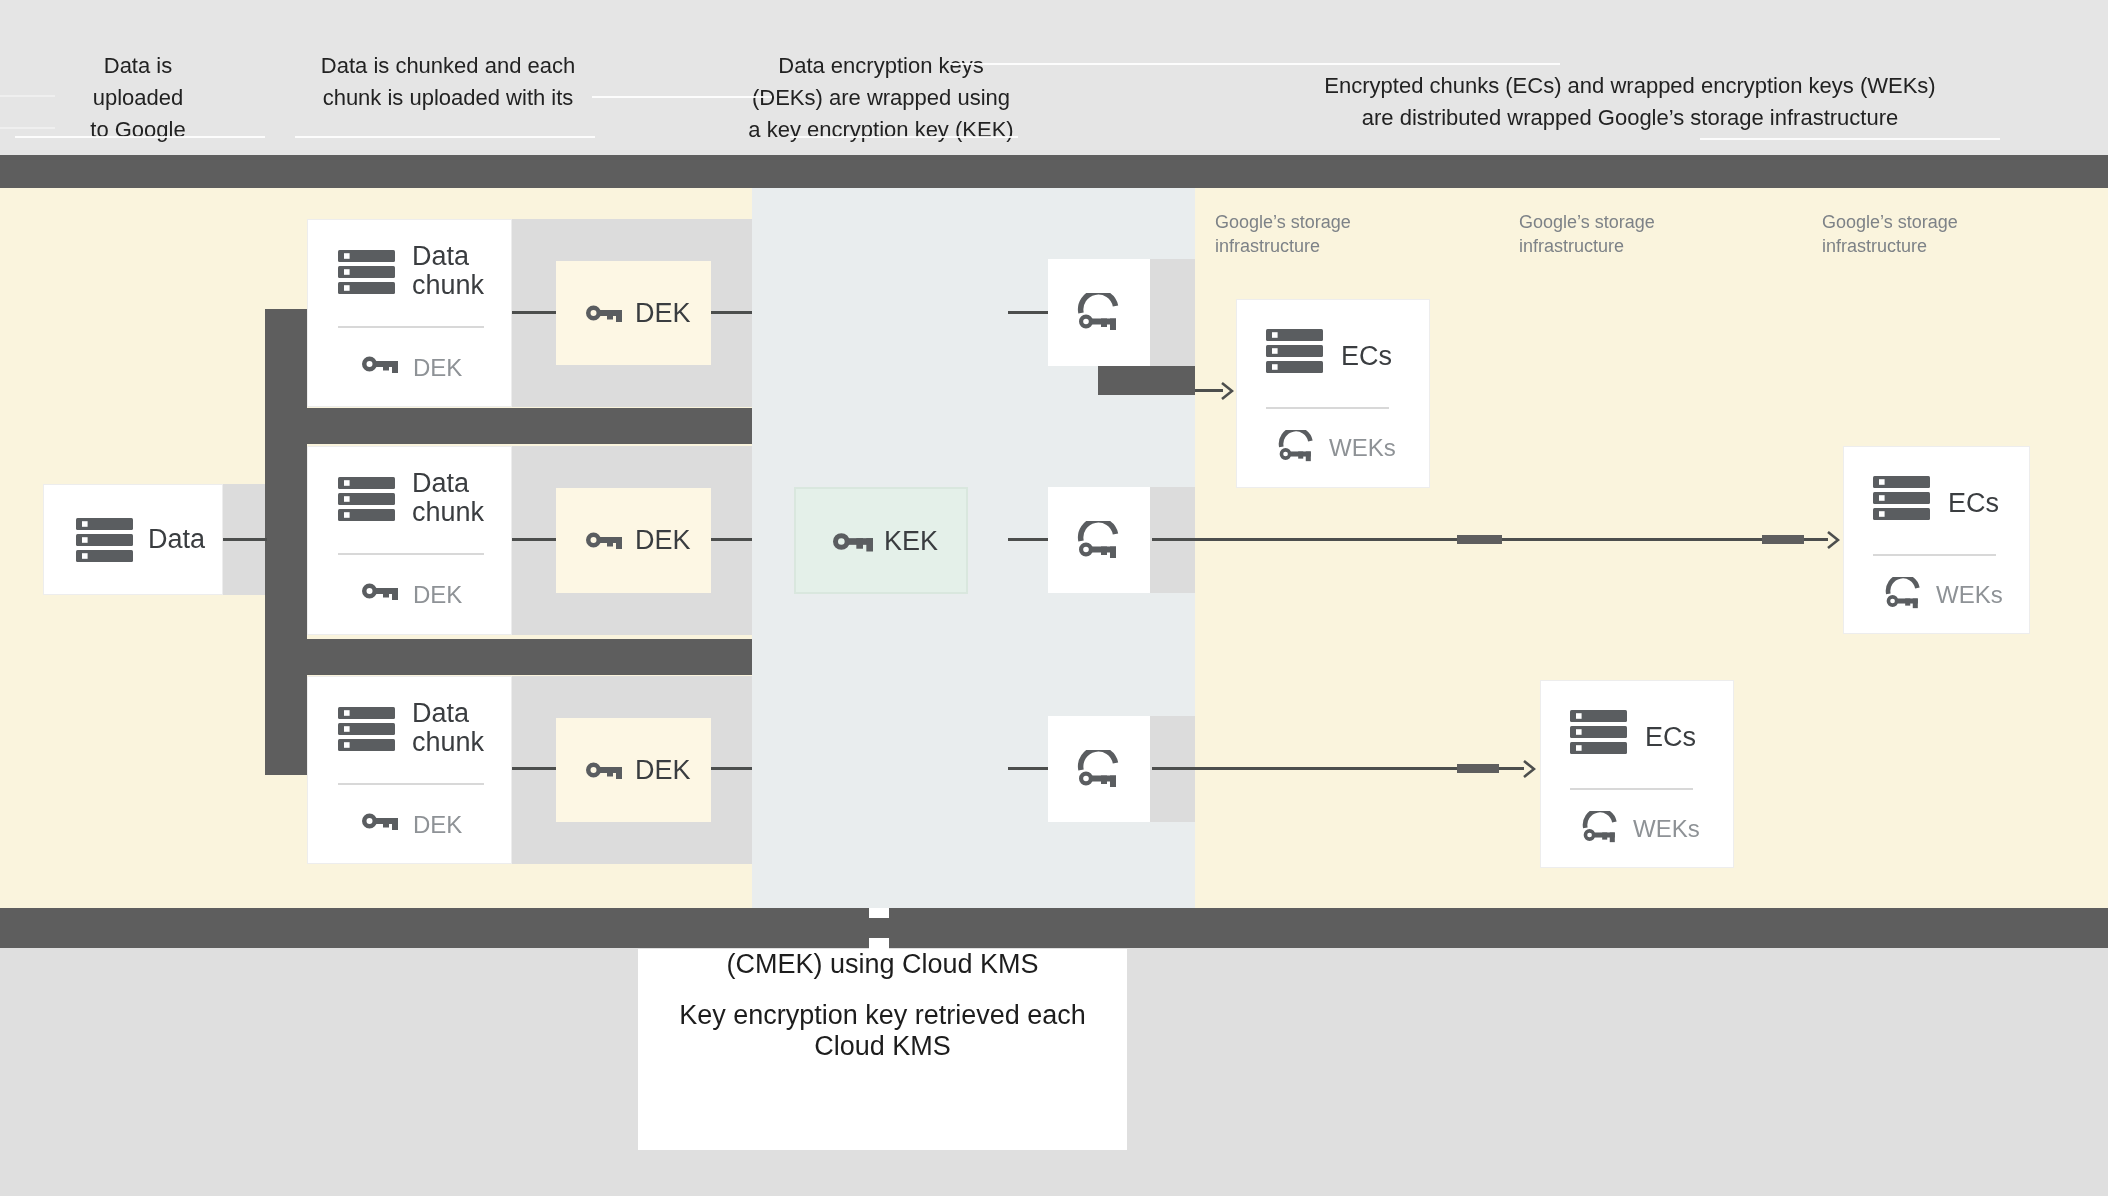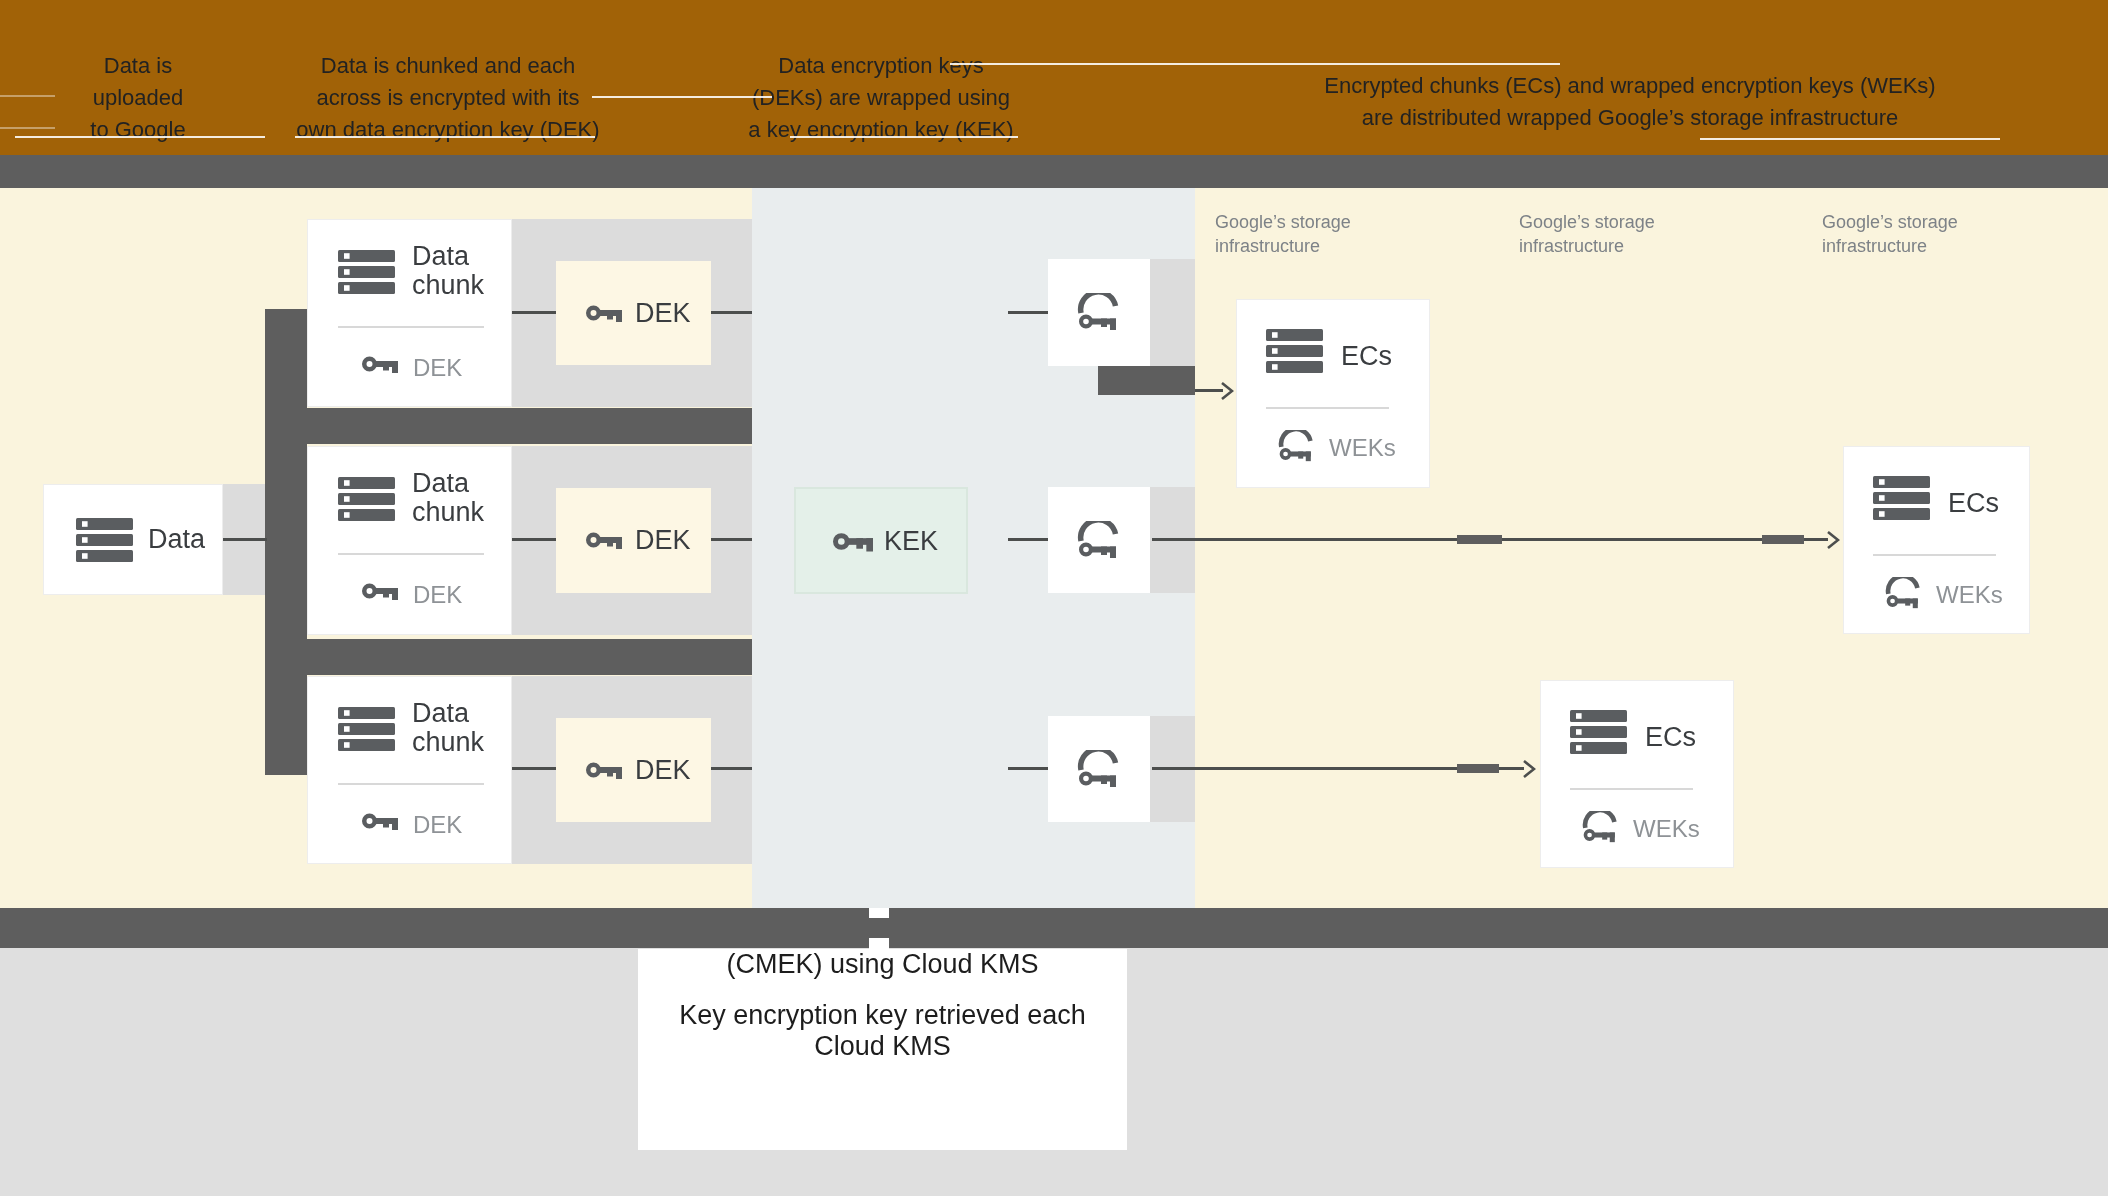--- a/index.html
+++ b/index.html
@@ -1,20 +1,20 @@
 <!DOCTYPE html>
 <html style="--cream: #faf4dd; --dek_fill: #fdf7e4; --kms_zone: #e9edee; --kek_fill: #e4f0e9; --kek_border: #d9e7de; --strip: #dcdcdc; --band: #5e5e5e; --icon: #5a5d60; --line: #4c4e4d; --text_dark: #3a3d40; --text_gray: #8e9296; --heading_gray: #7d8287; --bottom_bg: #dfdfdf;"><head>
 <meta charset="utf-8">
 <style>
   html,body{margin:0;padding:0;background:#fff}
   .stage{position:relative;width:2108px;height:1196px;overflow:hidden;
          font-family:"Liberation Sans",sans-serif;background:#fff}
   .abs{position:absolute}
   
-  .band-black{background:#a16207}
+  .band-black{background:#e5e5e5}
   .band-dark{background:var(--band)}
   .bg-cream{background:var(--cream)}
   .bg-kms{background:var(--kms_zone)}
   .bg-bottom{background:var(--bottom_bg)}
   .strip{background:var(--strip)}
   .trunk{background:var(--band)}
   
   .wbox{position:absolute;background:#fff;border:1px solid #ededed;box-sizing:border-box}
   .dekbox{position:absolute;background:var(--dek_fill)}
   .kekbox{position:absolute;background:var(--kek_fill);border:2px solid var(--kek_border);box-sizing:border-box}
@@ -51,22 +51,21 @@
 <div class="stage">
 
   <div class="abs band-black" style="left:0;top:0;width:2108px;height:155px">
     <div class="cap" style="left:38px;top:50px;width:200px">
       <div>Data is</div>
       <div>uploaded</div>
       <div>to Google</div>
     </div>
     <div class="cap" style="left:248px;top:50px;width:400px">
       <div>Data is chunked and each</div>
-      <div>across is encrypted with its</div>
-      <div>own data encryption key (DEK)</div>
+      <div>chunk is uploaded with its</div>
     </div>
     <div class="cap" style="left:681px;top:50px;width:400px">
       <div>Data encryption keys</div>
       <div>(DEKs) are wrapped using</div>
       <div>a key encryption key (KEK)</div>
     </div>
     <div class="cap" style="left:1320px;top:70px;width:620px">
       <div>Encrypted chunks (ECs) and wrapped encryption keys (WEKs)</div>
       <div>are distributed wrapped Google’s storage infrastructure</div>
     </div>

